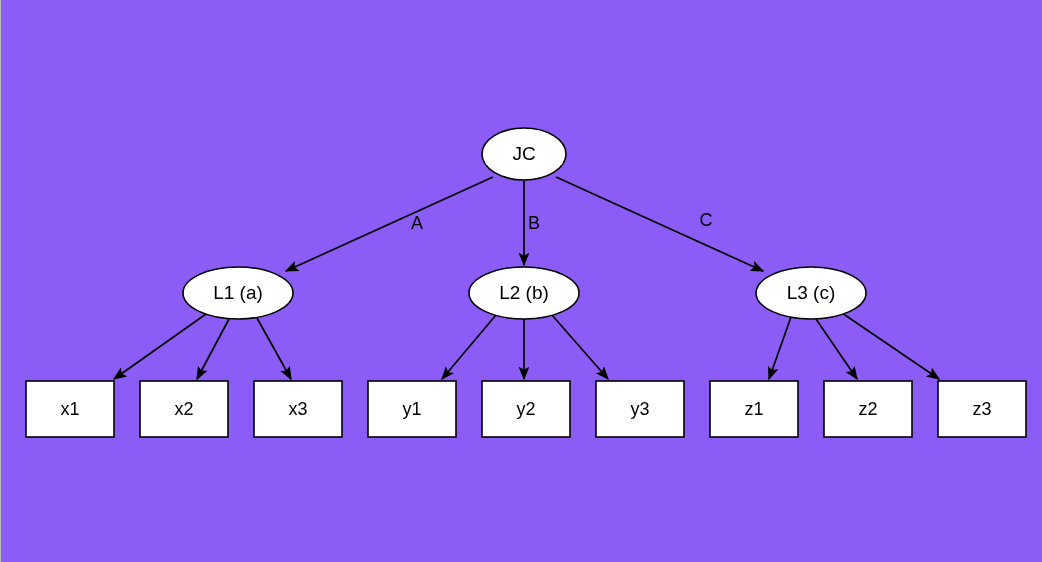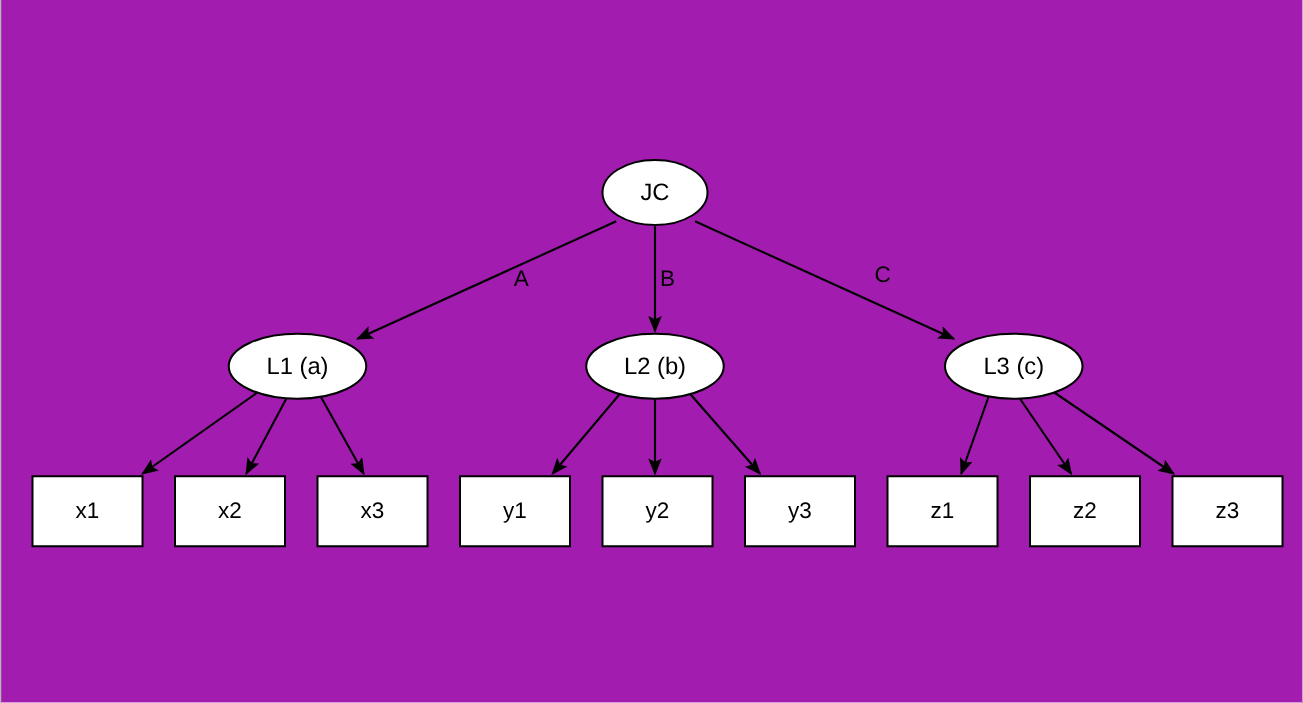--- a/index.html
+++ b/index.html
@@ -10,21 +10,21 @@
   body {
     width: 1042px;
     height: 562px;
     font-family: "Liberation Sans", sans-serif;
     overflow: hidden;
   }
   #canvas-wrap {
     position: relative;
     width: 1042px;
     height: 562px;
-    background: #a21caf;
+    background: #8b5cf6;
     box-sizing: border-box;
     border-left: 1px solid #b8b8b8;
   }
   svg#diagram {
     display: block;
     width: 1042px;
     height: 562px;
   }
   .node-shape {
     fill: #ffffff;

